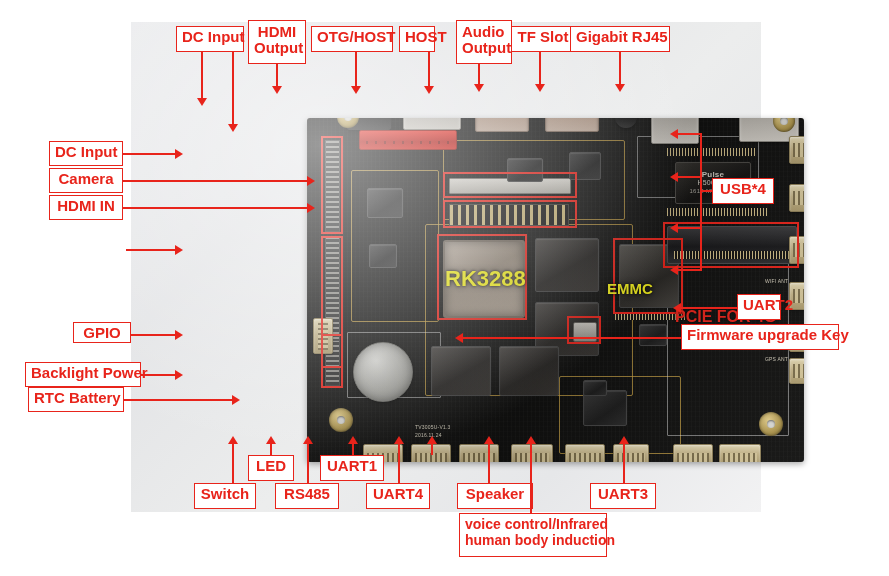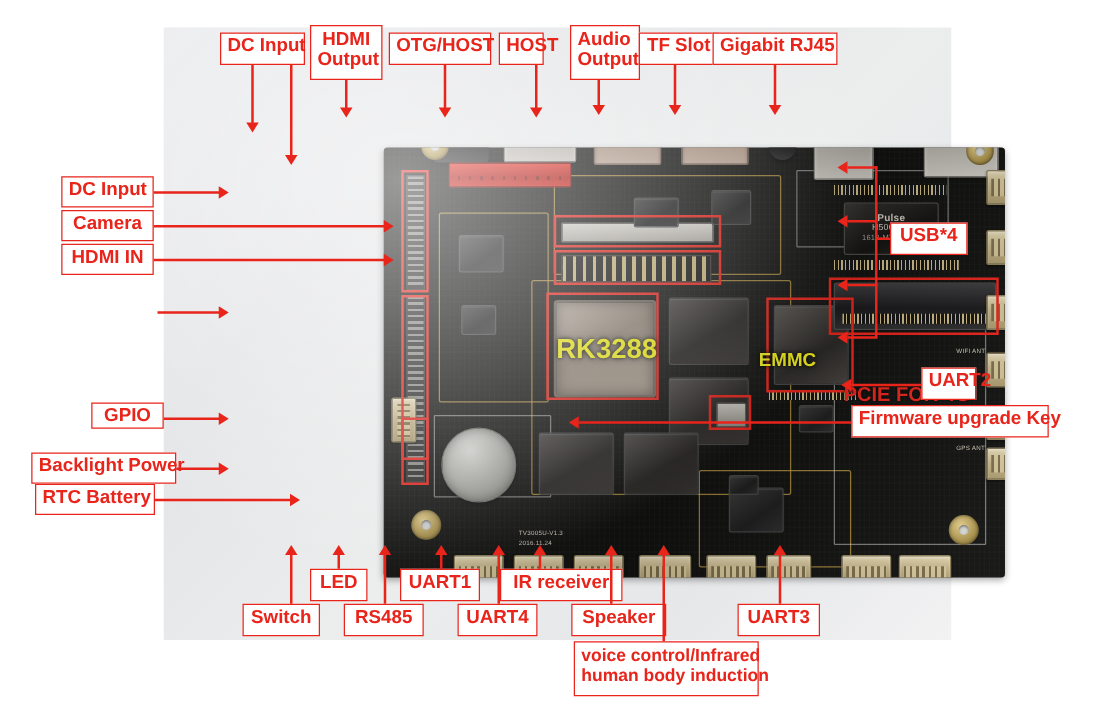--- a/index.html
+++ b/index.html
@@ -347,21 +347,20 @@
   <div class="ar up" style="left:303px;top:436px;"></div>
 
   <div class="lbl" style="left:320px;top:455px;width:64px;height:26px;text-align:center;">UART1</div>
   <div class="ln v" style="left:352px;top:442px;height:13px;"></div>
   <div class="ar up" style="left:348px;top:436px;"></div>
 
   <div class="lbl" style="left:366px;top:483px;width:64px;height:26px;text-align:center;">UART4</div>
   <div class="ln v" style="left:398px;top:442px;height:41px;"></div>
   <div class="ar up" style="left:394px;top:436px;"></div>
 
-  <div class="lbl" style="left:400px;top:455px;width:98px;height:26px;text-align:center;">IR receiver</div>
   <div class="ln v" style="left:431px;top:442px;height:13px;"></div>
   <div class="ar up" style="left:427px;top:436px;"></div>
 
   <div class="lbl" style="left:457px;top:483px;width:76px;height:26px;text-align:center;">Speaker</div>
   <div class="ln v" style="left:488px;top:442px;height:41px;"></div>
   <div class="ar up" style="left:484px;top:436px;"></div>
 
   <div class="lbl two s14" style="left:459px;top:513px;width:148px;height:44px;padding-top:2px;">
     <div>voice control/Infrared</div>
     <div>human body induction</div>

